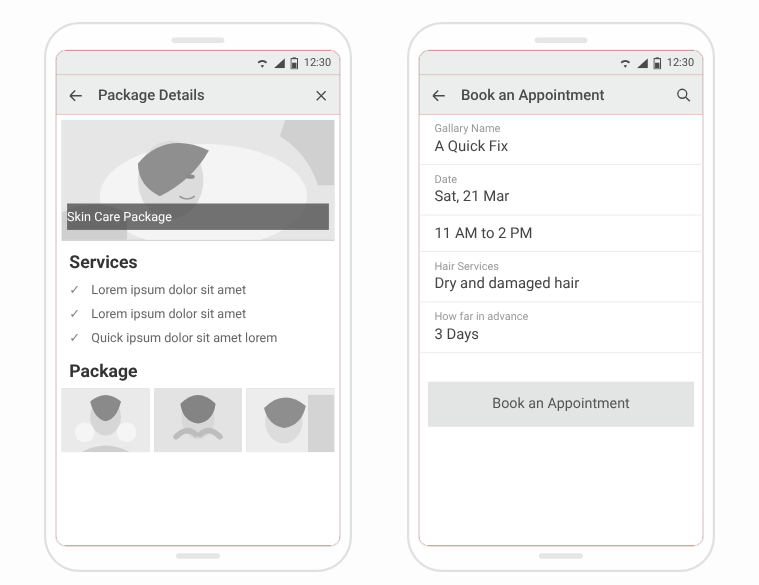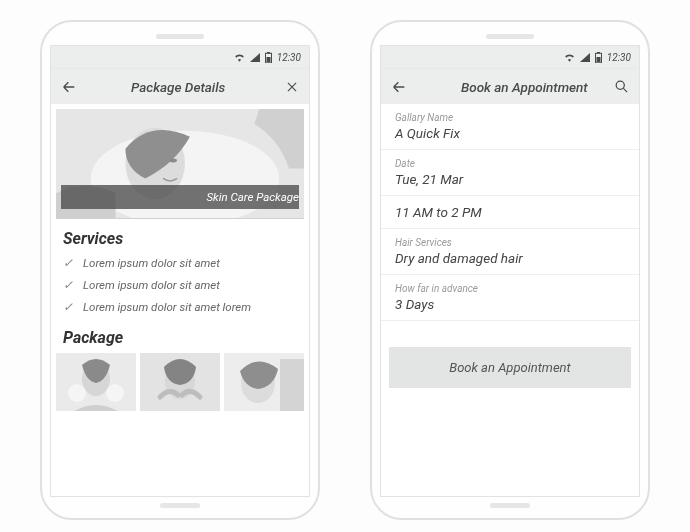--- a/index.html
+++ b/index.html
@@ -24,27 +24,26 @@
     align-items: center;
     padding: 8px;
   }
   .speaker { width: 48px; height: 5px; background: #e6e6e6; border-radius: 3px; margin: 4px 0 6px; }
   .home { width: 40px; height: 5px; background: #e6e6e6; border-radius: 3px; margin: 6px 0 2px; }
   .screen {
     flex: 1;
     width: 100%;
     background: #b91c1c;
     border: 1px solid #e2e2e2;
-    border-radius: 0;
+    border-radius: 10px;
     overflow: hidden;
     display: flex;
     flex-direction: column;
     font-size: 12px;
     color: #333;
-    font-style: italic;
   }
   .statusbar {
     height: 22px;
     background: #eceded;
     display: flex;
     justify-content: flex-end;
     align-items: center;
     gap: 5px;
     padding: 0 8px;
     font-size: 10px;
@@ -53,31 +52,31 @@
   .appbar {
     height: 36px;
     background: #eceded;
     display: flex;
     align-items: center;
     padding: 0 10px;
     gap: 12px;
     color: #4a4a4a;
     border-top: 1px solid rgba(0,0,0,0.02);
   }
-  .appbar .title { flex: 1; font-size: 13.5px; font-weight: 500; margin-left: 42px; }
+  .appbar .title { flex: 1; font-size: 13.5px; font-weight: 500; }
   .icon { display: inline-flex; align-items: center; justify-content: center; }
   .content { flex: 1; overflow: hidden; background: #fff; color: #555; }
 
   
   .hero { position: relative; height: 110px; background: #d0d0d0; margin: 5px 5px 0; overflow: hidden; }
   .hero-art { position: absolute; inset: 0; }
   .hero-banner {
     position: absolute; left: 5px; right: 5px; bottom: 10px;
     background: rgba(70,70,70,0.75); color: #fff;
-    text-align: right; padding: 5px 0; font-size: 11.5px;
+    text-align: left; padding: 5px 0; font-size: 11.5px;
   }
   .desc { padding: 8px 12px 0; font-size: 11.5px; line-height: 1.45; color: #555; }
   .section-h { padding: 10px 12px 4px; font-weight: 700; font-size: 16px; color: #333; }
   .svc-list { padding: 0 12px; }
   .svc-item { display: flex; align-items: center; gap: 10px; padding: 4px 0; font-size: 11.5px; color: #666; }
   .check { color: #888; font-size: 12px; }
   .gallery { display: flex; gap: 4px; padding: 2px 5px 0; }
   .thumb { flex: 1; height: 58px; background: #d8d8d8; position: relative; overflow: hidden; }
 
   
@@ -154,21 +153,21 @@
           <div class="svc-item">
             <span class="check icon">✓</span>
             <span>Lorem ipsum dolor sit amet</span>
           </div>
           <div class="svc-item">
             <span class="check icon">✓</span>
             <span>Lorem ipsum dolor sit amet</span>
           </div>
           <div class="svc-item">
             <span class="check icon">✓</span>
-            <span>Lorem ipsum dolor sit amet lorem</span>
+            <span>Quick ipsum dolor sit amet lorem</span>
           </div>
         </div>
 
         <div class="section-h">Package</div>
         <div class="gallery">
           <div class="thumb">
             <svg width="100%" height="100%" viewBox="0 0 80 58" preserveAspectRatio="xMidYMid slice">
               <rect width="80" height="58" fill="#eaeaea"></rect>
               <ellipse cx="40" cy="26" rx="14" ry="17" fill="#d6d6d6"></ellipse>
               <path d="M26 12 Q40 0 54 12 Q50 28 40 30 Q30 28 26 12Z" fill="#8a8a8a"></path>
@@ -239,21 +238,21 @@
         </span>
       </div>
 
       <div class="content form">
         <div class="field">
           <div class="lab">Gallary Name</div>
           <div class="val">A Quick Fix</div>
         </div>
         <div class="field">
           <div class="lab">Date</div>
-          <div class="val">Tue, 21 Mar</div>
+          <div class="val">Sat, 21 Mar</div>
         </div>
         <div class="field">
           <div class="val">11 AM to 2 PM</div>
         </div>
         <div class="field">
           <div class="lab">Hair Services</div>
           <div class="val">Dry and damaged hair</div>
         </div>
         <div class="field">
           <div class="lab">How far in advance</div>

